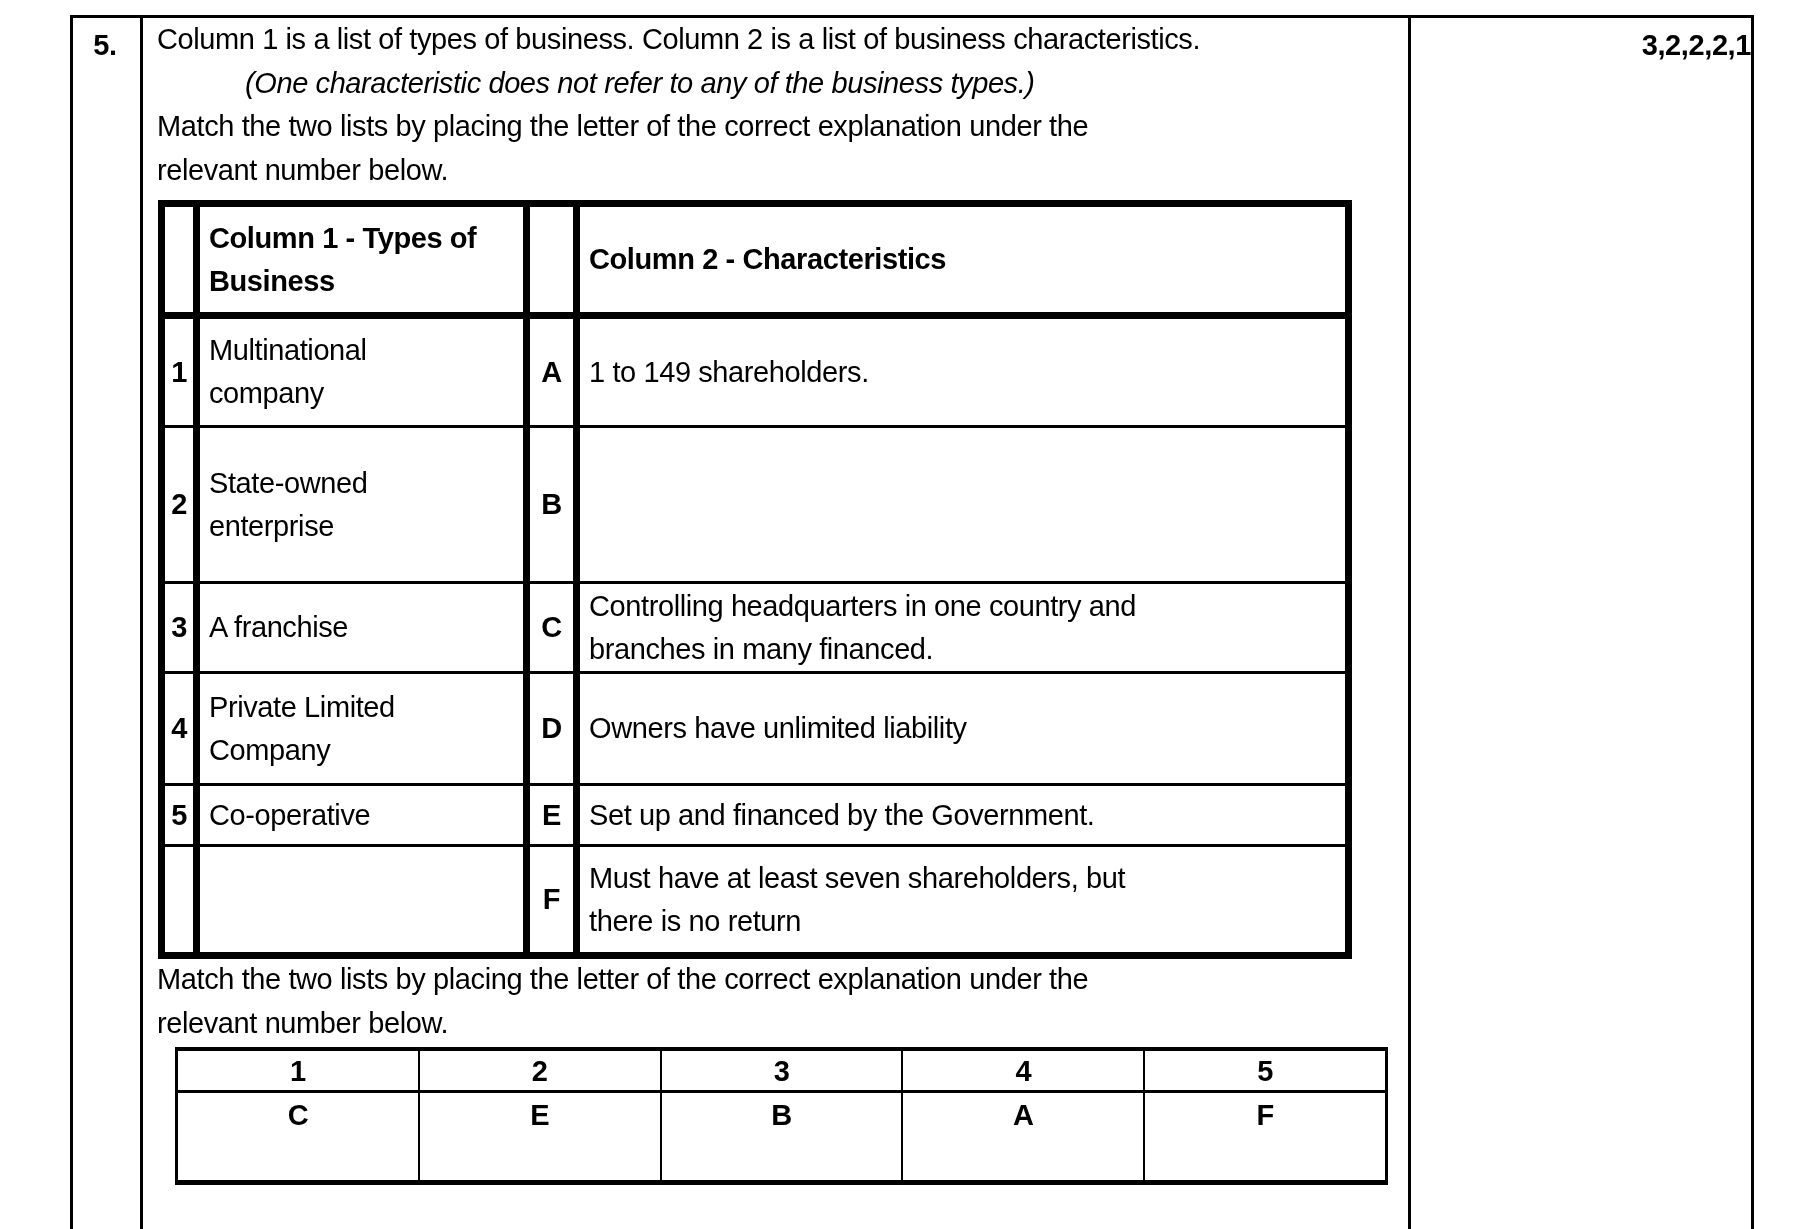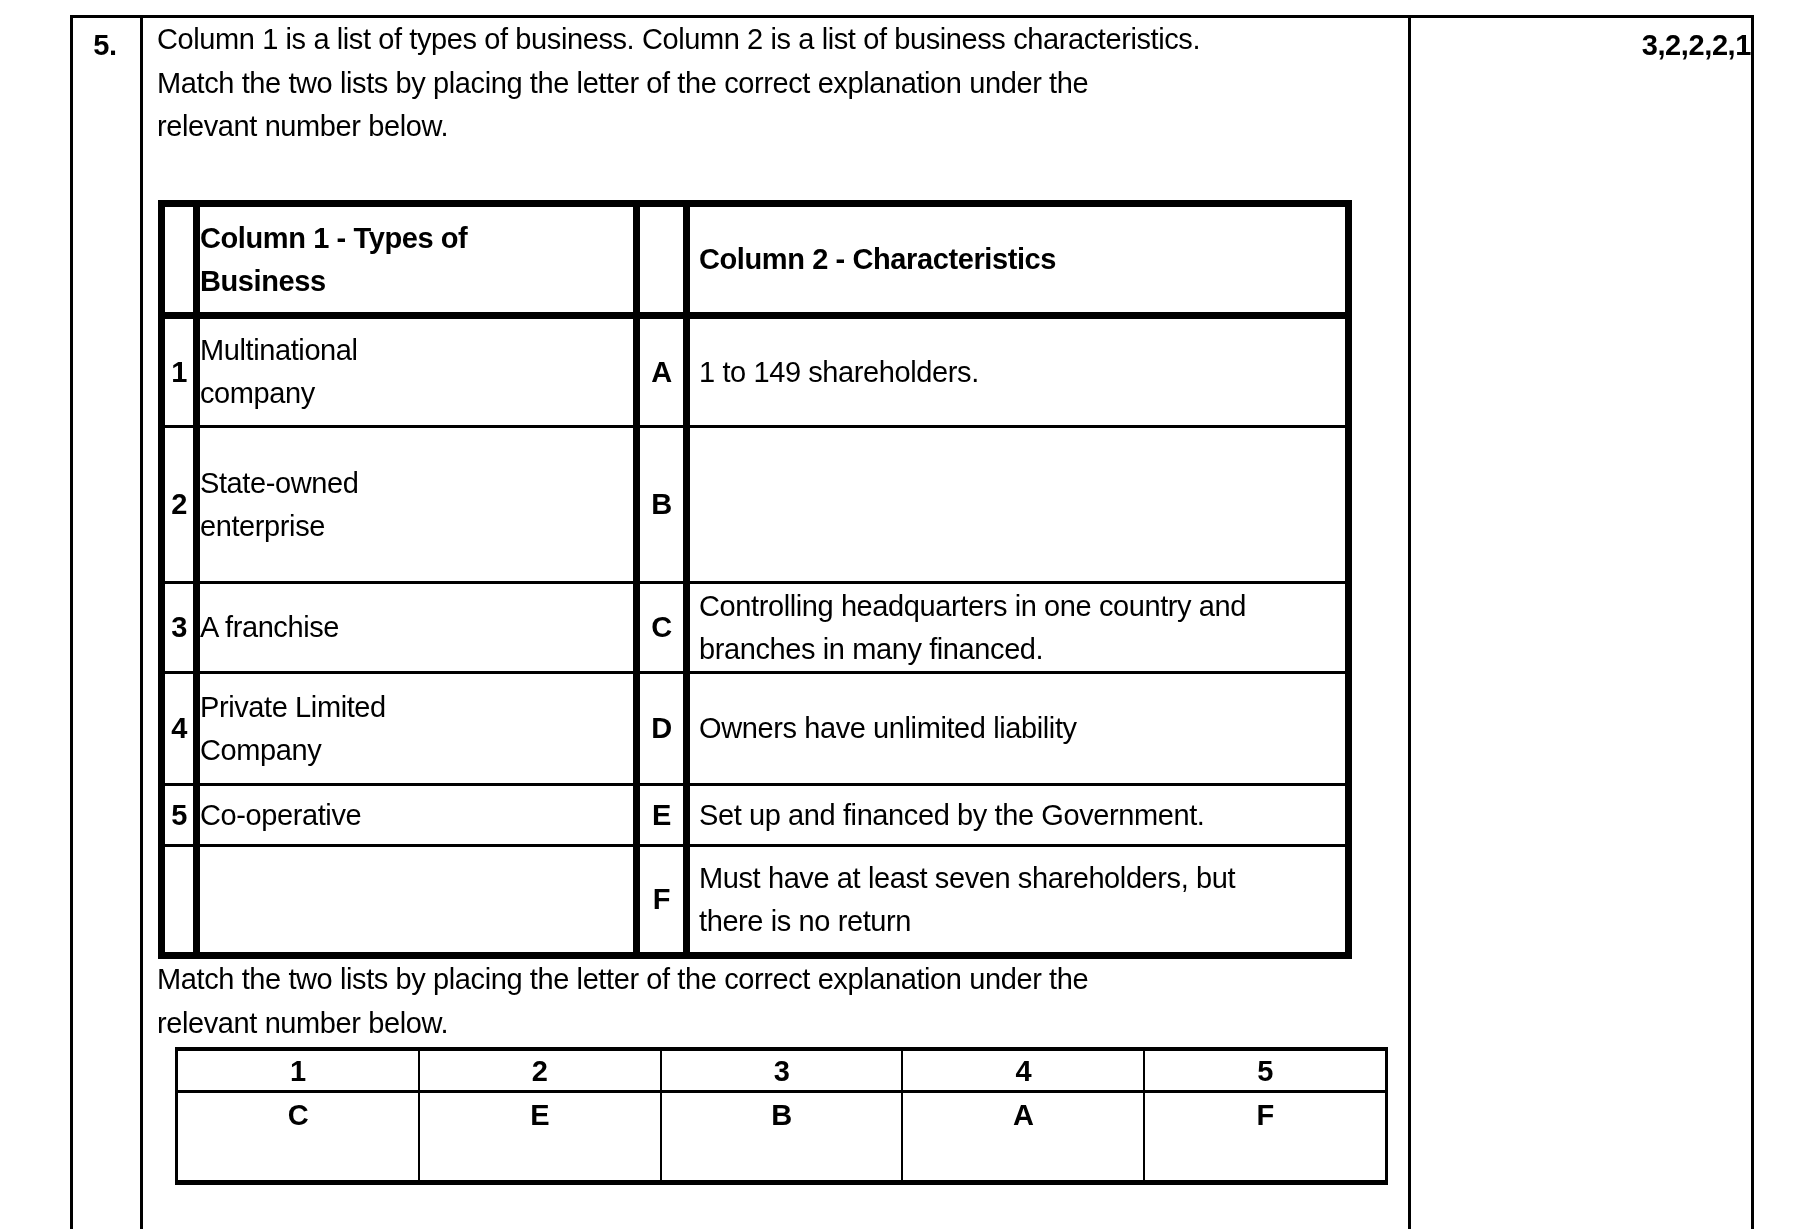--- a/index.html
+++ b/index.html
@@ -30,21 +30,21 @@
   .mrow{display:flex;box-sizing:border-box;border-bottom:3px solid #000;}
   .mrow.h{height:112px;border-bottom-width:7px;font-weight:bold;}
   .r-a{height:109px;}
   .r-b{height:156px;}
   .r-c{height:90px;}
   .r-d{height:112px;}
   .r-e{height:61px;}
   .r-f{height:105px;border-bottom:0;}
   .c{box-sizing:border-box;display:flex;flex-direction:column;justify-content:center;line-height:43px;}
   .c-num{width:35px;border-right:7px solid #000;align-items:center;font-weight:bold;}
-  .c-type{width:440px;border-right:7px solid #000;justify-content:center;}
+  .c-type{width:330px;border-right:7px solid #000;padding-left:9px;justify-content:center;}
   .c-let{width:50px;border-right:7px solid #000;align-items:center;font-weight:bold;}
   .c-char{flex:1;padding-left:9px;padding-right:12px;}
   
   .atable{position:absolute;left:175px;top:1047px;width:1213px;height:138px;box-sizing:border-box;
           border:3px solid #000;border-top-width:4px;border-bottom-width:5px;
           display:flex;flex-direction:column;background:#fff;}
   .arow{display:flex;box-sizing:border-box;}
   .arow.ah{height:42px;border-bottom:3px solid #000;}
   .arow.aa{flex:1;}
   .acell{flex:1;box-sizing:border-box;border-right:2px solid #000;text-align:center;font-weight:bold;}
@@ -61,20 +61,21 @@
   <div class="l l-v lv1"></div>
   <div class="l l-v lv2"></div>
   <div class="l l-v lv3"></div>
   <div class="l l-v lv4"></div>
 
   <div class="qnum">5.</div>
   <div class="marks">3,2,2,2,1</div>
 
   <div class="intro">
     <div class="line"><span class="b">Column 1</span><span> is a list of types of business. </span><span class="b">Column 2</span><span> is a list of business characteristics.</span></div>
+    <div class="line it ind">(One characteristic does not refer to any of the business types.)</div>
     <div class="line">Match the two lists by placing the letter of the correct explanation under the</div>
     <div class="line">relevant number below.</div>
   </div>
 
   <div class="mtable">
     <div class="mrow h">
       <div class="c c-num"></div>
       <div class="c c-type">
         <div>Column 1 - Types of</div>
         <div>Business</div>

